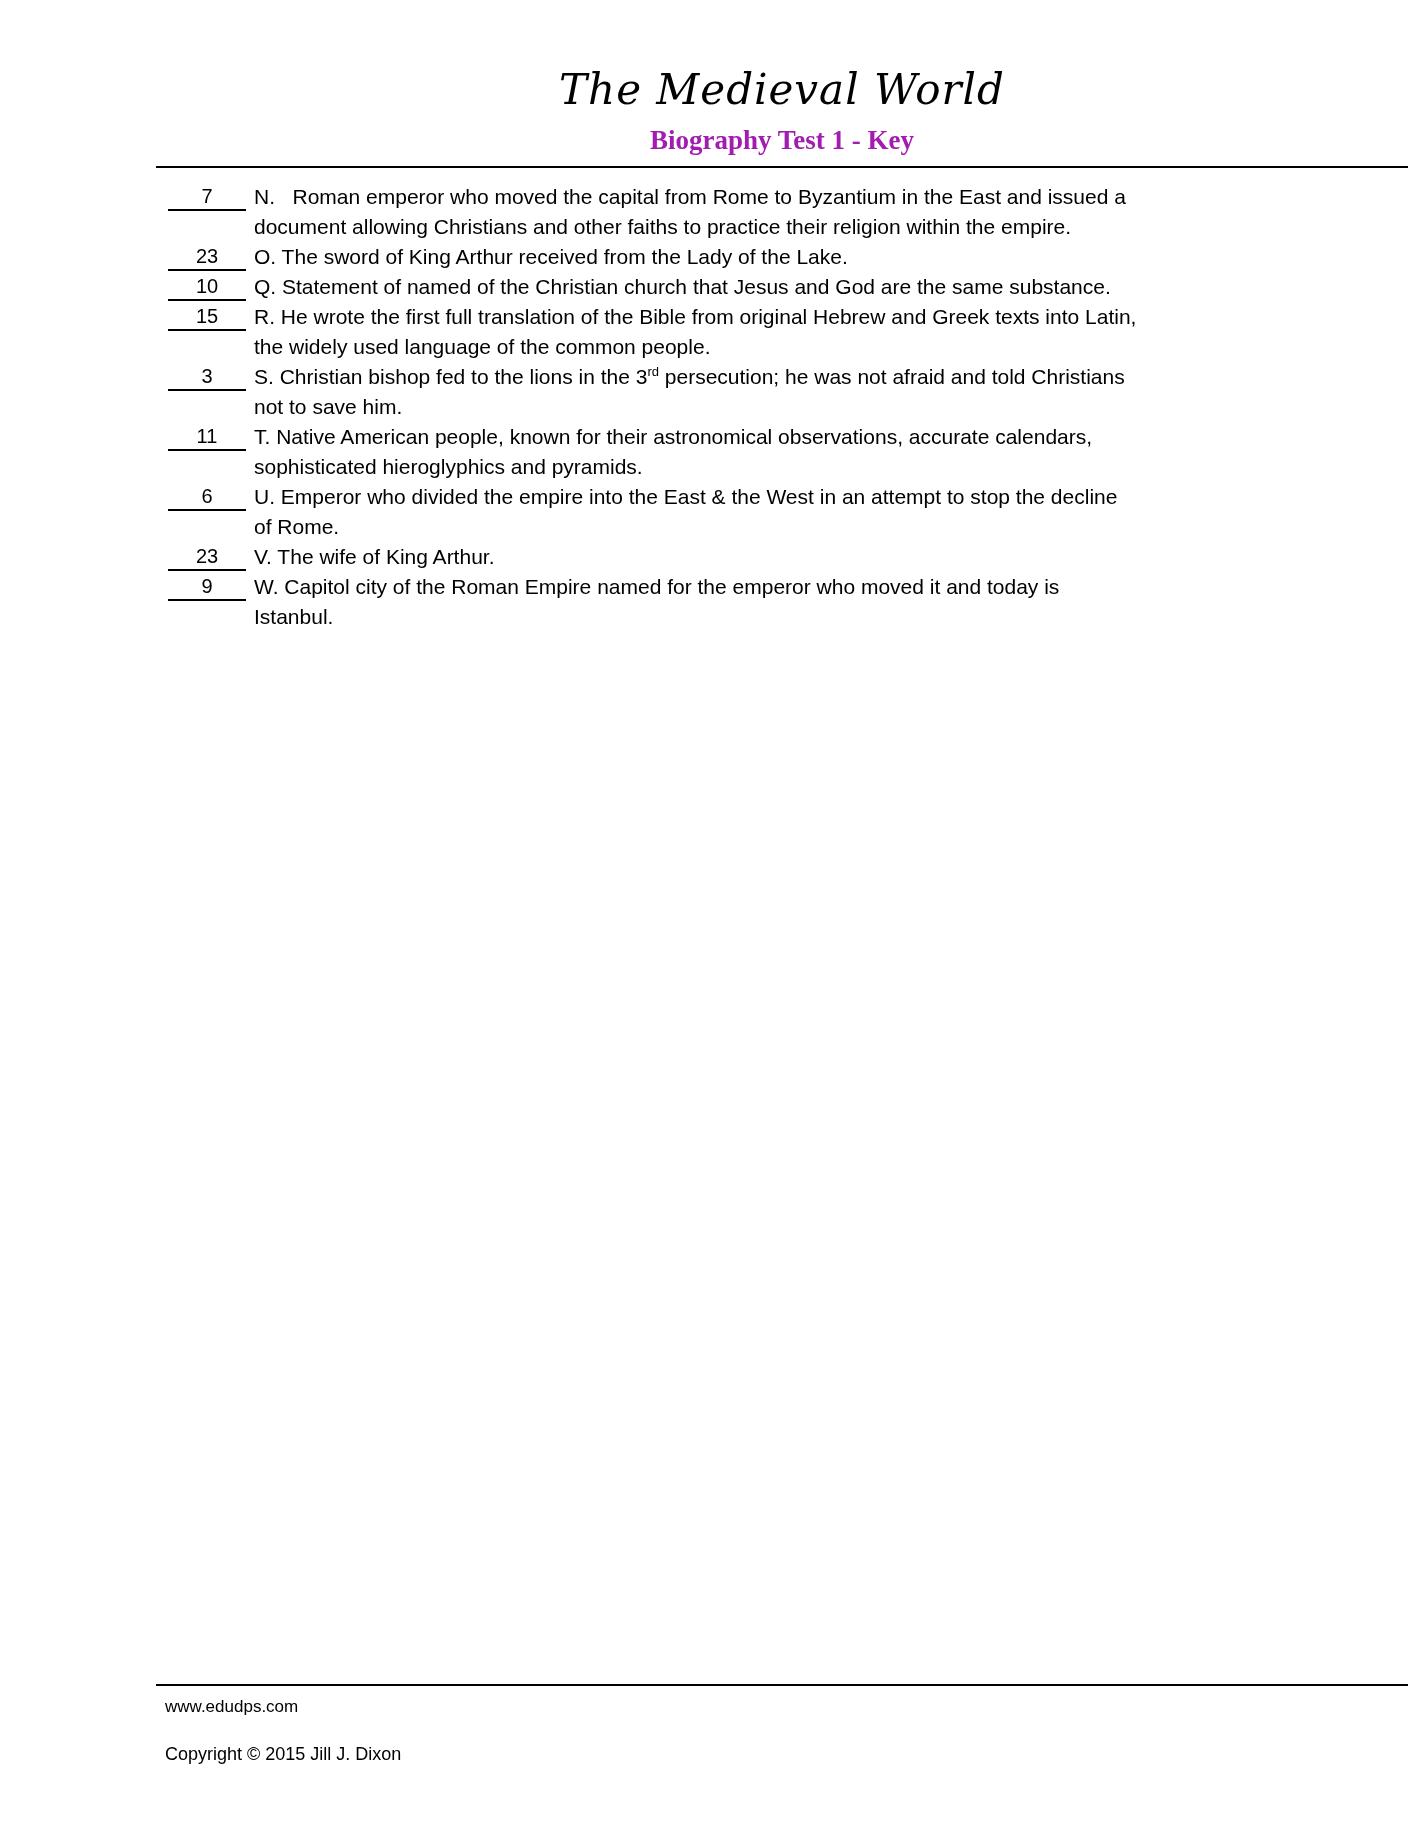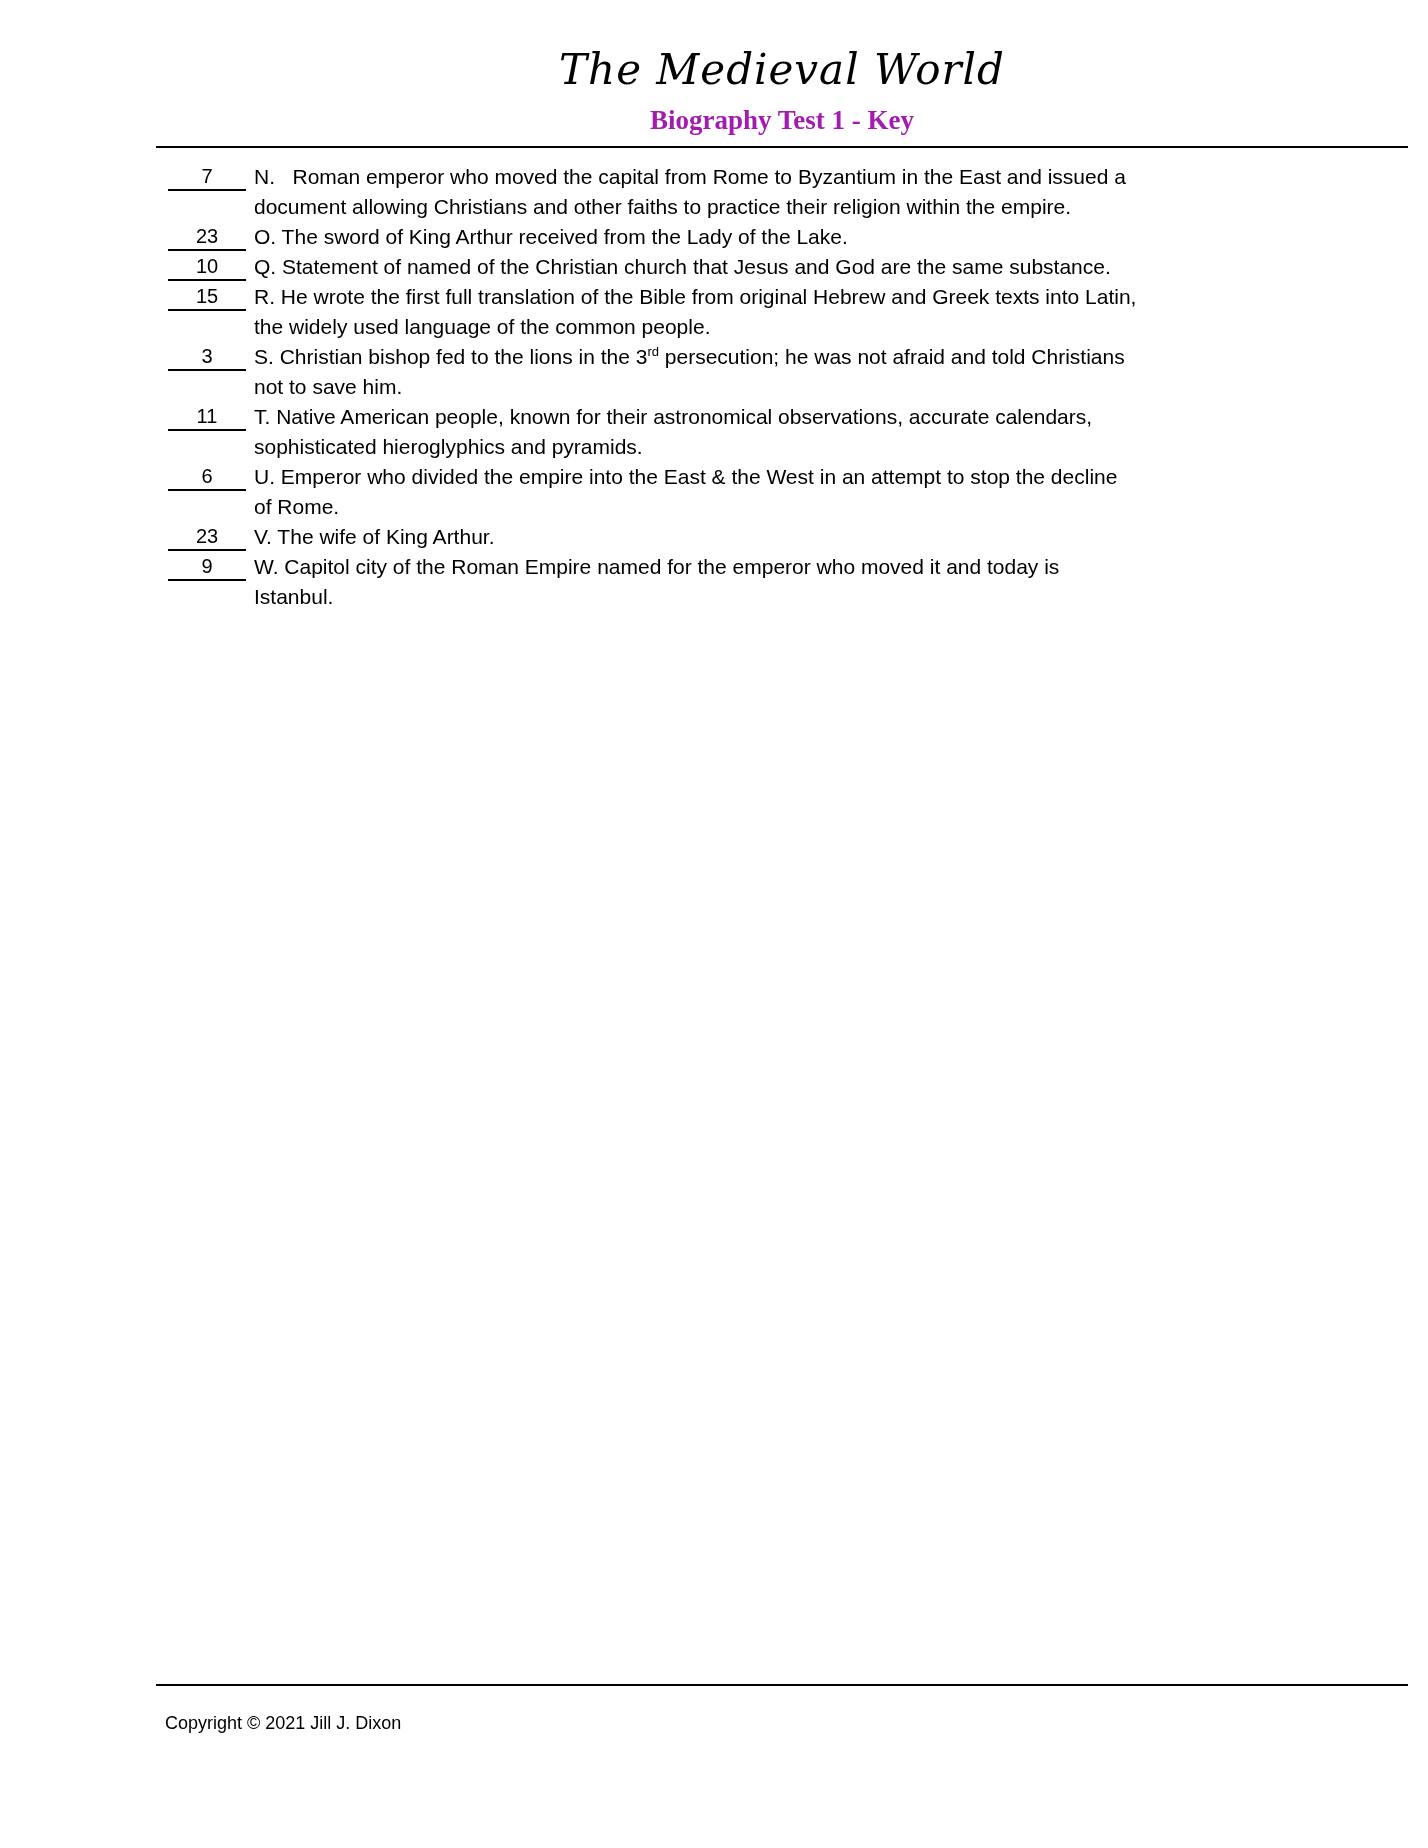--- a/index.html
+++ b/index.html
@@ -16,21 +16,21 @@
     font-family: "Liberation Sans", sans-serif;
     overflow: hidden;
   }
   .content {
     position: absolute;
     left: 156px;
     top: 0;
     width: 1252px;
   }
   .header {
-    padding-top: 44px;
+    padding-top: 64px;
     text-align: center;
     border-bottom: 2px solid #000000;
     padding-bottom: 8px;
   }
   .doc-title {
     font-family: "DejaVu Serif", "Liberation Serif", serif;
     font-style: italic;
     font-size: 42px;
     line-height: 52px;
     letter-spacing: 1px;
@@ -159,15 +159,16 @@
       <div class="item">
         <span class="answer-blank">9</span>
         <span class="item-text">W. Capitol city of the Roman Empire named for the emperor who moved it and today is
 Istanbul.</span>
       </div>
 
     </div>
   </div>
 
   <div class="footer">
-    <div class="footer-copyright">Copyright © 2021 Jill J. Dixon</div>
+    <div class="footer-site">www.edudps.com</div>
+    <div class="footer-copyright">Copyright © 2015 Jill J. Dixon</div>
   </div>
 </div>
 
 </body></html>

